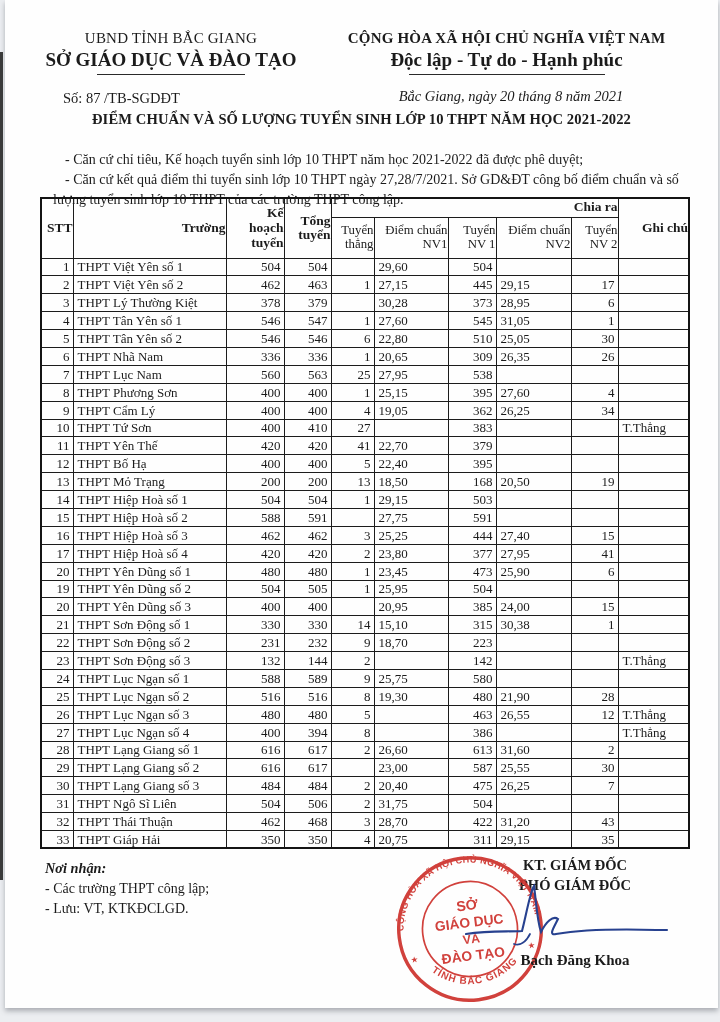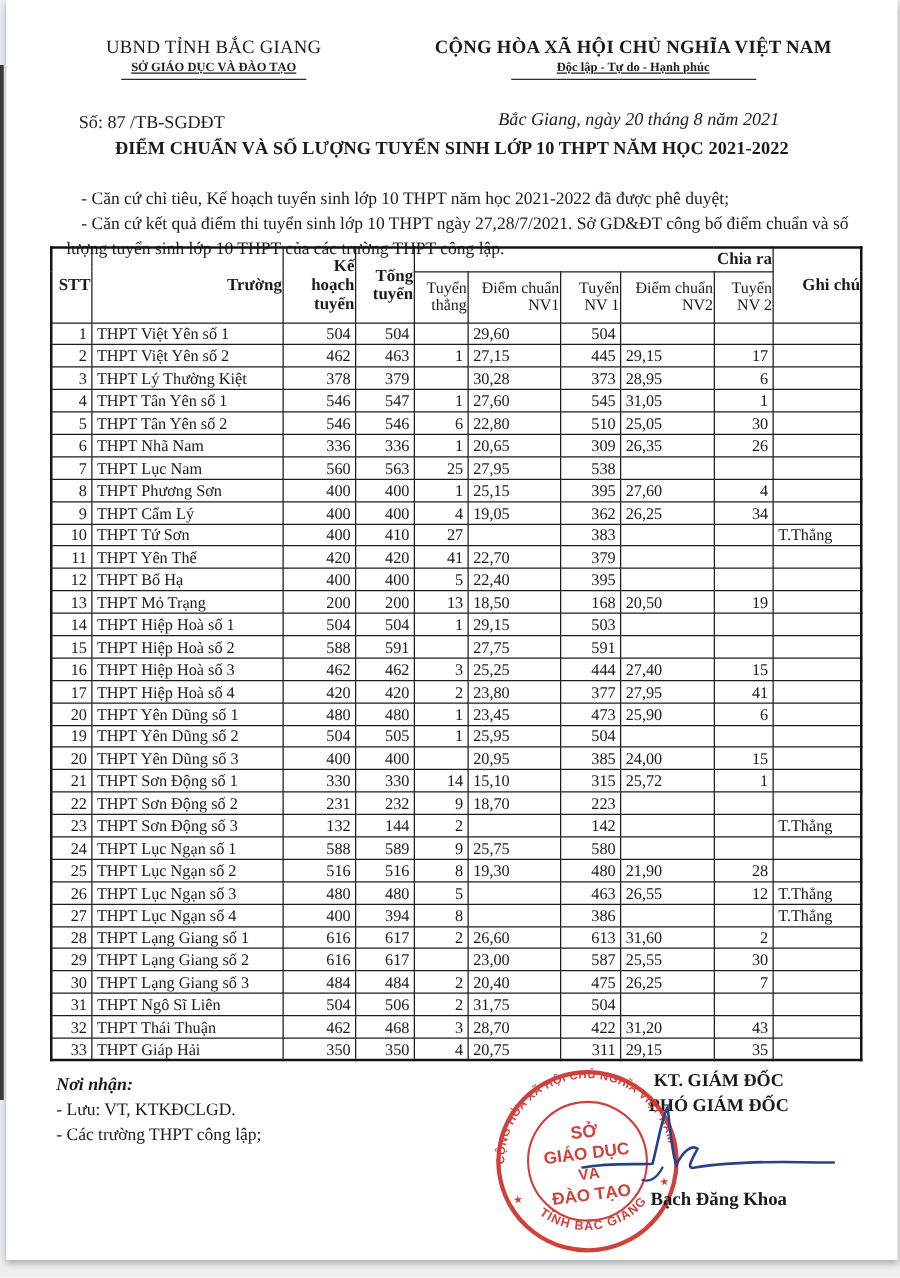--- a/index.html
+++ b/index.html
@@ -19,21 +19,21 @@
   .edge-line {
     position:absolute; left:0; top:52px; width:3px; height:828px;
     background:#3a3a3a; z-index:5;
   }
   
   .doc-header { position:absolute; top:30px; left:0; width:100%; display:flex; }
   .hdr-left  { width:300px; text-align:center; padding-left:32px; }
   .hdr-right { flex:1; text-align:center; padding-right:10px; }
   .hdr-line1 { font-size:15px; letter-spacing:.2px; }
   .hdr-line1.bold, .hdr-line2 { font-weight:bold; }
-  .hdr-line2 { font-size:10px; margin-top:2px;text-decoration:underline; }
+  .hdr-line2 { font-size:19px; margin-top:2px; }
   .hdr-underline { border-bottom:1.5px solid #2a2a2a; margin:3px auto 0; }
   .u-left  { width:148px; }
   .u-right { width:196px; }
   .doc-number { position:absolute; left:58px; top:90px; font-size:14.5px; }
   .doc-date   { position:absolute; left:330px; top:88px; width:352px; text-align:center;
                 font-style:italic; font-size:14.5px; }
   .doc-title  { position:absolute; top:111px; left:0; width:100%; text-align:center;
                 font-weight:bold; font-size:14.6px; letter-spacing:.1px; }
   .doc-intro  { position:absolute; top:137px; left:48px; width:650px;
                 font-size:14px; line-height:1.42;margin-top:13px; }
@@ -389,21 +389,21 @@
           <td class="al-left"></td>
         </tr>
         <tr>
           <td class="al-right">21</td>
           <td class="al-left school">THPT Sơn Động số 1</td>
           <td class="al-right">330</td>
           <td class="al-right">330</td>
           <td class="al-right">14</td>
           <td class="al-left">15,10</td>
           <td class="al-right">315</td>
-          <td class="al-left">25,72</td>
+          <td class="al-left">30,38</td>
           <td class="al-right">1</td>
           <td class="al-left"></td>
         </tr>
         <tr>
           <td class="al-right">22</td>
           <td class="al-left school">THPT Sơn Động số 2</td>
           <td class="al-right">231</td>
           <td class="al-right">232</td>
           <td class="al-right">9</td>
           <td class="al-left">18,70</td>
@@ -543,22 +543,22 @@
           <td class="al-left">29,15</td>
           <td class="al-right">35</td>
           <td class="al-left"></td>
         </tr>
       </tbody>
   </table>
 
   <div class="footer">
     <div class="noi-nhan">
       <div class="nn-title">Nơi nhận:</div>
+      <div>- Các trường THPT công lập;</div>
       <div>- Lưu: VT, KTKĐCLGD.</div>
-      <div>- Các trường THPT công lập;</div>
     </div>
 
     <div class="sign-block">
       <div class="sign-t1">KT. GIÁM ĐỐC</div>
       <div class="sign-t2">PHÓ GIÁM ĐỐC</div>
     </div>
 
     <svg class="stamp-svg" viewBox="0 0 160 160">
       <defs>
         <path id="arc-top" d="M 10,80 A 70,70 0 0 1 150,80" fill="none"></path>

